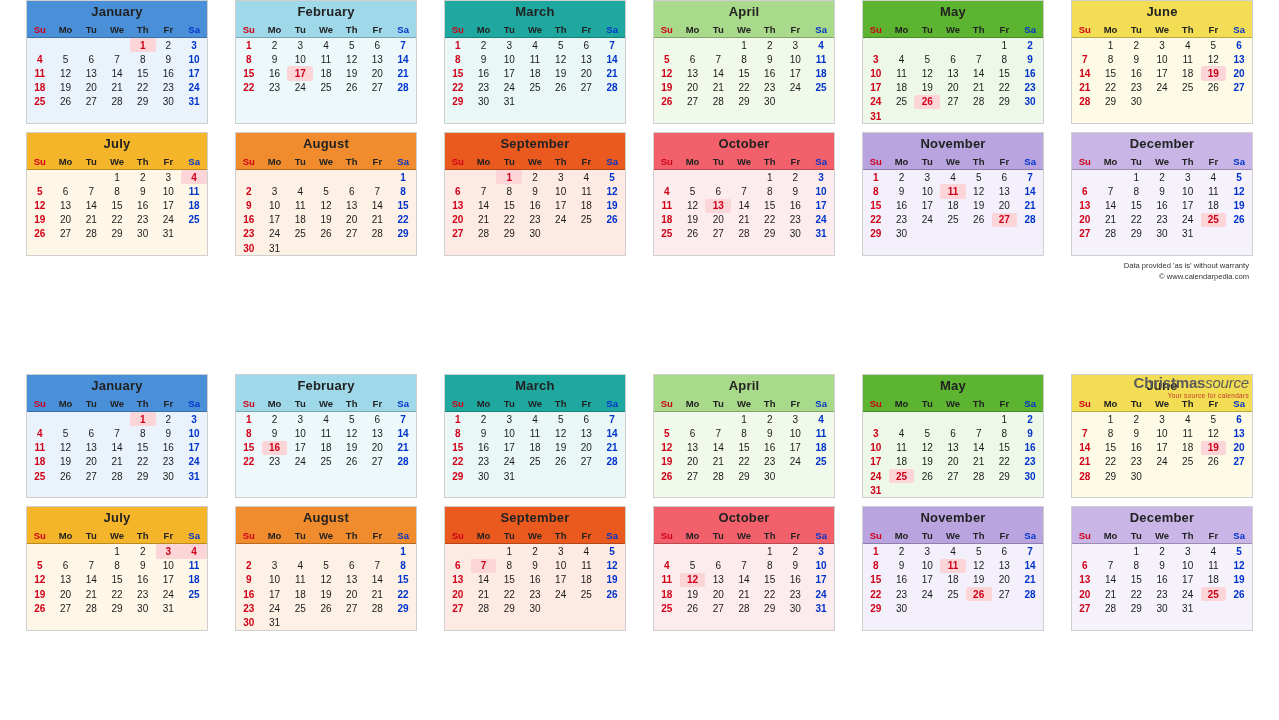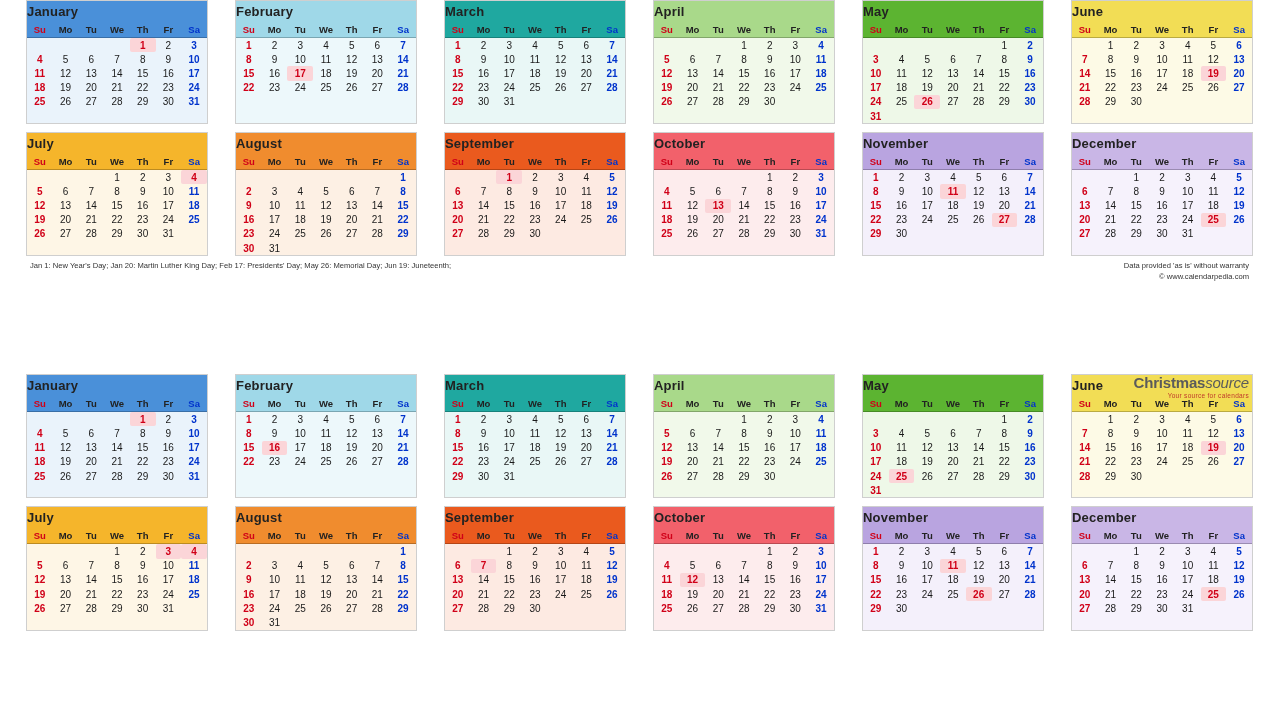--- a/index.html
+++ b/index.html
@@ -22,20 +22,21 @@
     justify-content: space-between;
     padding: 0 26px;
     gap: 0;
   }
   .month {
     width: 182px;
     border: 1px solid #cfcfcf;
     background: #ffffff;
   }
   .month-title {
+    text-align: center;
     font-size: 13px;
     font-weight: bold;
     padding: 3px 0 4px;
     letter-spacing: .2px;
     color: #222;
   }
   table.m {
     width: 100%;
     border-collapse: collapse;
     table-layout: fixed;
@@ -893,21 +894,20 @@
                 <td class="empty"></td>
               </tr>
             </tbody>
           </table>
         </div>
       </div>
   </div>
 
   <div class="legend">
     <div class="legend-left">
-      <div>Jan 1: New Year's Day;  Jan 20: Martin Luther King Day;  Feb 17: Presidents' Day;  May 26: Memorial Day;  Jun 19: Juneteenth;</div>
     </div>
     <div class="legend-right">
       <div>Data provided 'as is' without warranty</div>
       <div>© www.calendarpedia.com</div>
     </div>
   </div>
 
 
   <div class="brand-block">
     <div class="brand-name">

